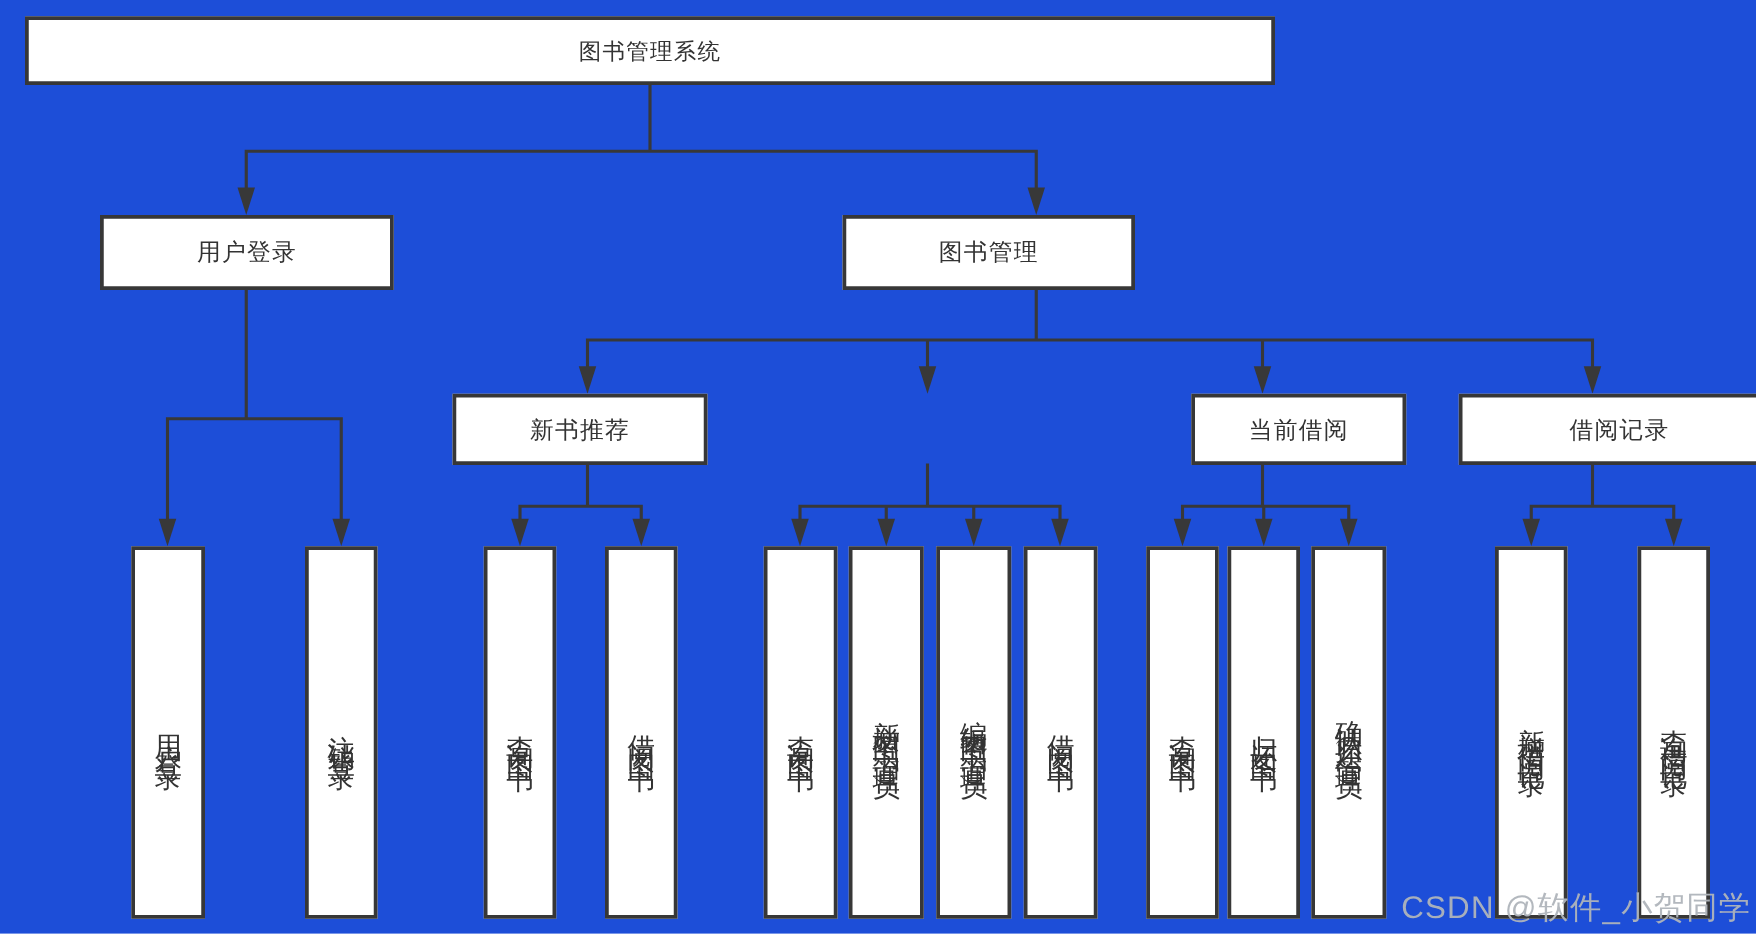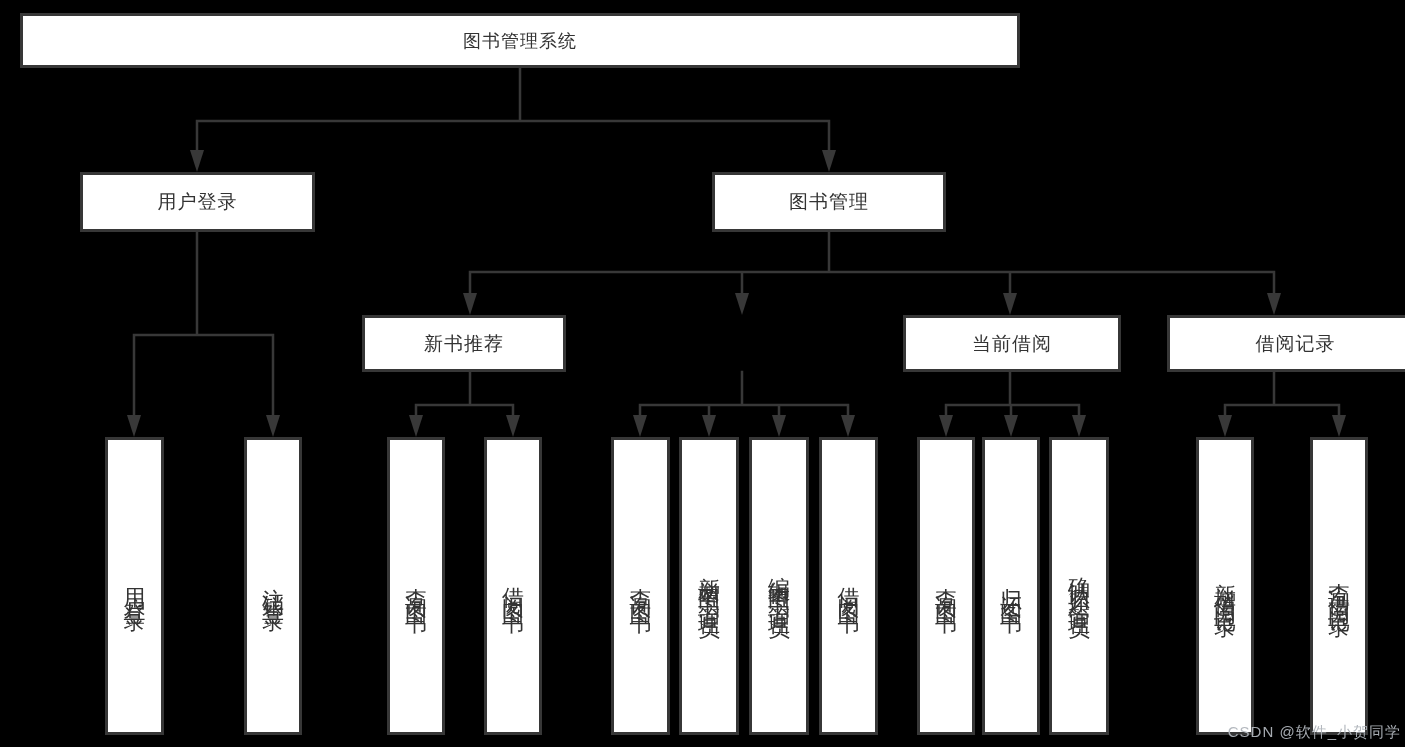--- a/index.html
+++ b/index.html
@@ -5,21 +5,21 @@
   html, body {
     margin: 0;
     padding: 0;
     background: #ffffff;
     font-family: "Liberation Sans", "DejaVu Sans", sans-serif;
   }
   #stage {
     position: relative;
     width: 1405px;
     height: 747px;
-    background: #000000;
+    background: #1d4ed8;
     overflow: hidden;
     color: #333333;
   }
   #connectors {
     position: absolute;
     left: 0;
     top: 0;
     width: 1405px;
     height: 747px;
   }
@@ -44,44 +44,44 @@
     text-orientation: mixed;
     font-size: 22px;
     letter-spacing: 8px;
     top: 437px;
     height: 298px;
     line-height: 1;
   }
   
   #n-root        { left: 20px;  top: 13px;  width: 1000px; height: 55px; font-size: 18px; }
   #n-user-login  { left: 80px;  top: 172px; width: 235px;  height: 60px; }
-  #n-book-mgmt   { left: 712px; top: 172px; width: 234px;  height: 60px; }
+  #n-book-mgmt   { left: 674px; top: 172px; width: 234px;  height: 60px; }
   #n-new-rec     { left: 362px; top: 315px; width: 204px;  height: 57px; }
   #n-book-borrow { left: 634px; top: 315px; width: 216px;  height: 57px; }
-  #n-cur-borrow  { left: 903px; top: 315px; width: 218px;  height: 57px; }
+  #n-cur-borrow  { left: 953px; top: 315px; width: 172px;  height: 57px; }
   #n-borrow-rec  { left: 1167px;top: 315px; width: 257px;  height: 57px; }
   
   #n-a1 { left: 105px;  width: 59px; }
   #n-a2 { left: 244px;  width: 58px; }
   #n-b1 { left: 387px;  width: 58px; }
   #n-b2 { left: 484px;  width: 58px; }
   #n-c1 { left: 611px;  width: 59px; }
   #n-c2 { left: 679px;  width: 60px; letter-spacing: 6px; }
   #n-c3 { left: 749px;  width: 60px; letter-spacing: 6px; }
   #n-c4 { left: 819px;  width: 59px; }
   #n-d1 { left: 917px;  width: 58px; }
   #n-d2 { left: 982px;  width: 58px; }
   #n-d3 { left: 1049px; width: 60px; letter-spacing: 6px; }
   #n-e1 { left: 1196px; width: 58px; letter-spacing: 7px; }
   #n-e2 { left: 1310px; width: 58px; letter-spacing: 7px; }
   #watermark {
     position: absolute;
     right: 4px;
     bottom: 5px;
-    font-size: 15px;
+    font-size: 25px;
     color: rgba(175, 180, 187, 0.95);
     letter-spacing: 1px;
     z-index: 3;
     white-space: nowrap;
   }
 </style>
 </head>
 <body>
 
 <div id="stage">

